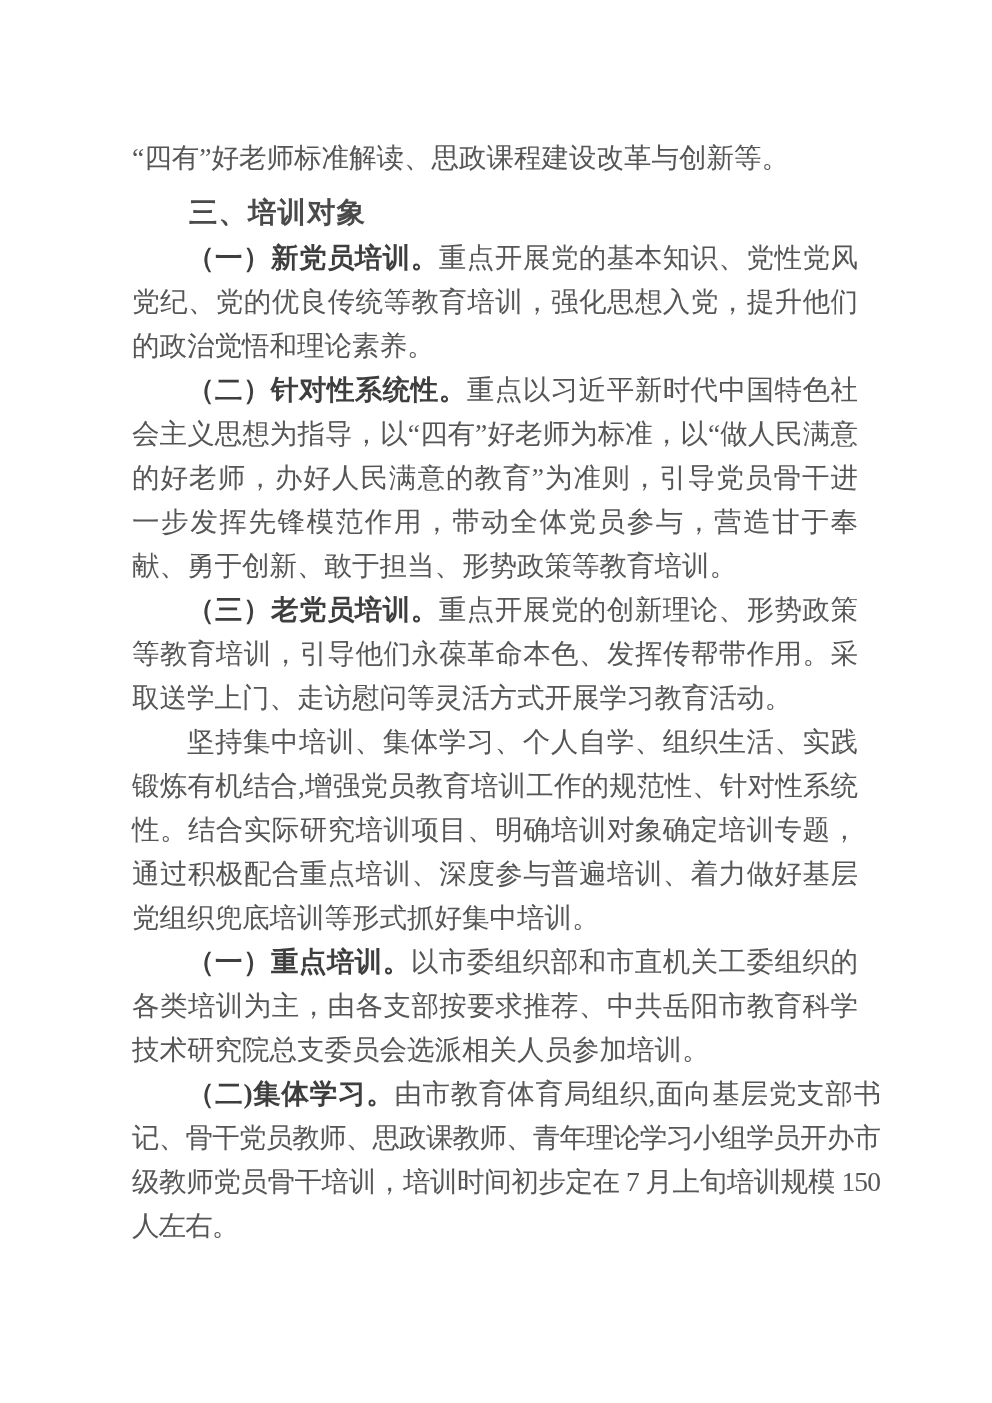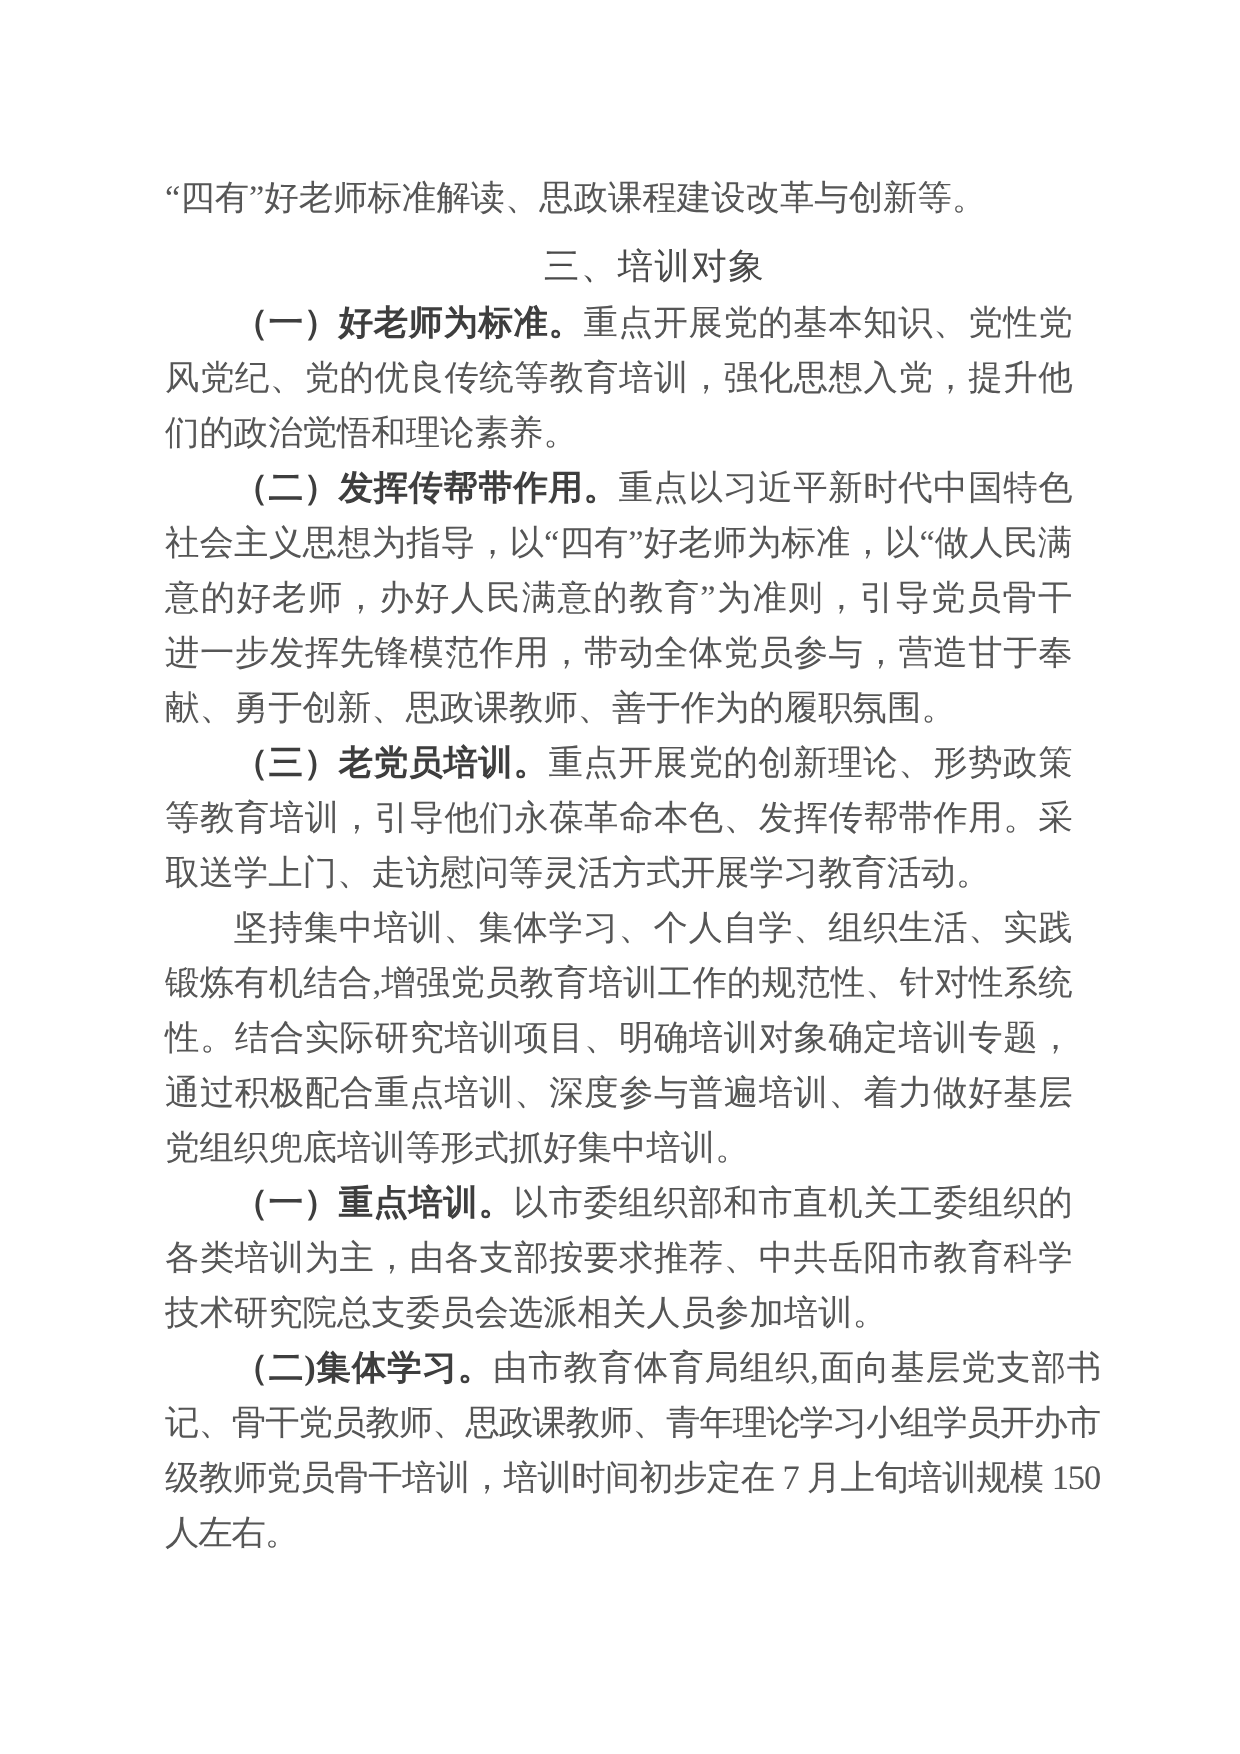--- a/index.html
+++ b/index.html
@@ -34,50 +34,49 @@
     text-indent: 2em;
   }
   .lead {
     font-weight: 700;
     color: var(--bold_ink, #3e3e3e);
   }
   .heading {
     margin: 11px 0 1px 0;
     font-size: 28.5px;
     line-height: 44px;
-    font-weight: 400;
+    font-weight: 700;
     text-indent: 2em;
     letter-spacing: 1px;
     color: var(--heading_ink, #4a4a4a);
     font-family: "DejaVu Sans", "Liberation Sans", sans-serif;
-    text-align: center;
   }
   .condensed {
     letter-spacing: -0.9px;
     margin-right: -22px;
   }
 </style>
 </head>
 <body>
 
 <div class="page">
   <div class="content">
 
     <p class="para">
       <span>“四有”好老师标准解读、思政课程建设改革与创新等。</span>
     </p>
 
     <h2 class="heading">三、培训对象</h2>
 
     <p class="para indent">
-      <span class="lead">（一）好老师为标准。</span><span>重点开展党的基本知识、党性党风党纪、党的优良传统等教育培训，强化思想入党，提升他们的政治觉悟和理论素养。</span>
+      <span class="lead">（一）新党员培训。</span><span>重点开展党的基本知识、党性党风党纪、党的优良传统等教育培训，强化思想入党，提升他们的政治觉悟和理论素养。</span>
     </p>
 
     <p class="para indent">
-      <span class="lead">（二）发挥传帮带作用。</span><span>重点以习近平新时代中国特色社会主义思想为指导，以“四有”好老师为标准，以“做人民满意的好老师，办好人民满意的教育”为准则，引导党员骨干进一步发挥先锋模范作用，带动全体党员参与，营造甘于奉献、勇于创新、思政课教师、善于作为的履职氛围。</span>
+      <span class="lead">（二）针对性系统性。</span><span>重点以习近平新时代中国特色社会主义思想为指导，以“四有”好老师为标准，以“做人民满意的好老师，办好人民满意的教育”为准则，引导党员骨干进一步发挥先锋模范作用，带动全体党员参与，营造甘于奉献、勇于创新、敢于担当、形势政策等教育培训。</span>
     </p>
 
     <p class="para indent">
       <span class="lead">（三）老党员培训。</span><span>重点开展党的创新理论、形势政策等教育培训，引导他们永葆革命本色、发挥传帮带作用。采取送学上门、走访慰问等灵活方式开展学习教育活动。</span>
     </p>
 
 
     <p class="para indent">
       <span>坚持集中培训、集体学习、个人自学、组织生活、实践锻炼有机结合,增强党员教育培训工作的规范性、针对性系统性。结合实际研究培训项目、明确培训对象确定培训专题，通过积极配合重点培训、深度参与普遍培训、着力做好基层党组织兜底培训等形式抓好集中培训。</span>
     </p>

